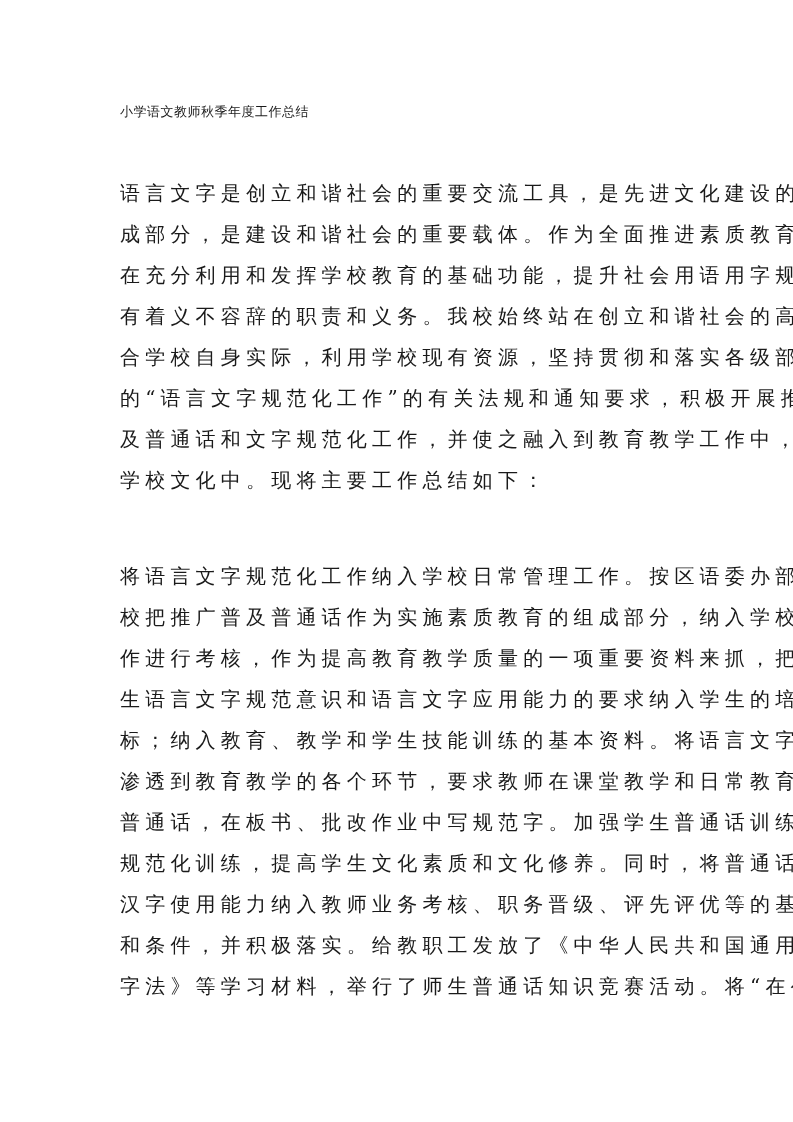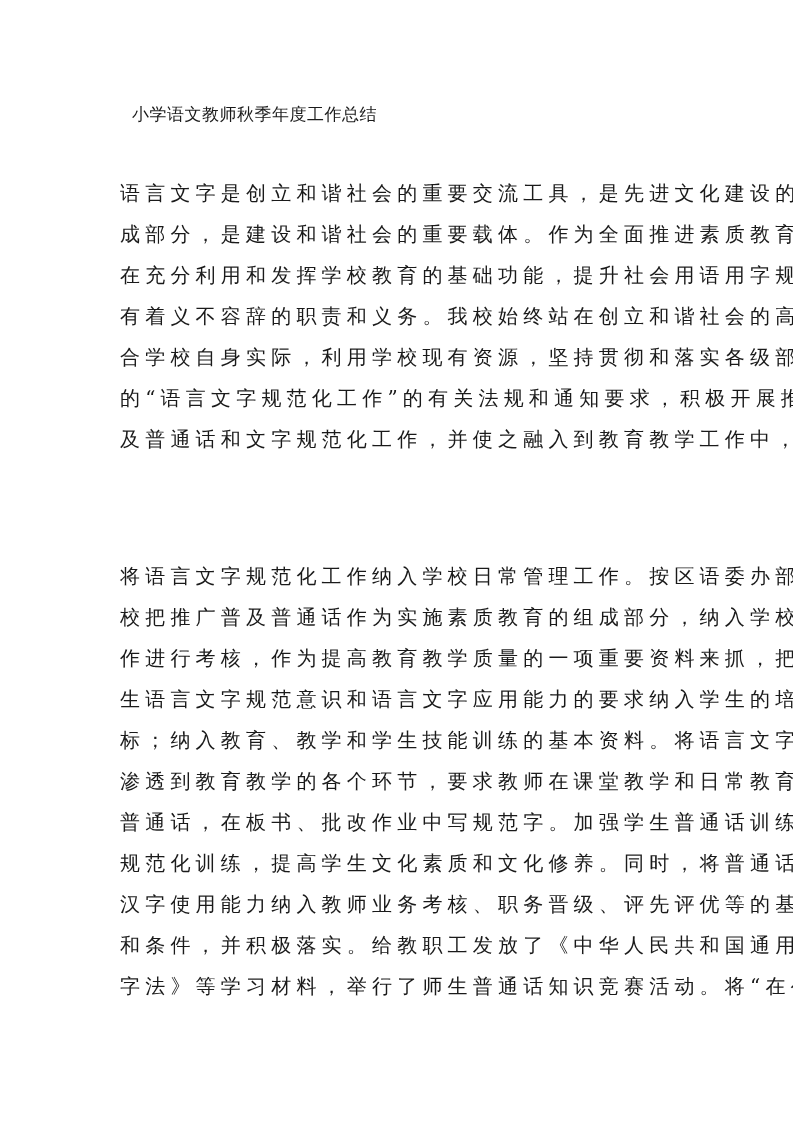--- a/index.html
+++ b/index.html
@@ -1,36 +1,37 @@
 <!DOCTYPE html>
 <html><head>
   <meta charset="utf-8">
   <style>
     html, body { margin: 0; padding: 0; background: #ffffff; }
     body { width: 793px; height: 1122px; position: relative; overflow: hidden;
       font-family: "DejaVu Serif", "Liberation Serif", serif; color: #1a1a1a; }
     .page { position: absolute; left: 120px; top: 0; width: 560px; }
-    .title { position: absolute; top: 103px; left: 12px; font-size: 17px; letter-spacing: 0.5px; white-space: nowrap; }
+    .title { position: absolute; top: 103px; left: 0; font-size: 13px; letter-spacing: 0.5px; white-space: nowrap; }
     .para { position: absolute; left: 0; width: 560px; }
     .line { height: 41px; line-height: 41px; font-size: 20px; white-space: nowrap; letter-spacing: 5.2px; }
   </style>
 </head>
 <body>
 
 <div class="page">
   <div class="title">小学语文教师秋季年度工作总结</div>
 
   <div class="para" style="top:173px;">
     <div class="line">语言文字是创立和谐社会的重要交流工具，是先进文化建设的重要组</div>
     <div class="line">成部分，是建设和谐社会的重要载体。作为全面推进素质教育的学校，</div>
     <div class="line">在充分利用和发挥学校教育的基础功能，提升社会用语用字规范方面</div>
     <div class="line">有着义不容辞的职责和义务。我校始终站在创立和谐社会的高度，结</div>
     <div class="line">合学校自身实际，利用学校现有资源，坚持贯彻和落实各级部门下达</div>
     <div class="line">的“语言文字规范化工作”的有关法规和通知要求，积极开展推广普</div>
     <div class="line">及普通话和文字规范化工作，并使之融入到教育教学工作中，融入到</div>
+    <div class="line">学校文化中。现将主要工作总结如下：</div>
   </div>
 
   <div class="para" style="top:556px;">
     <div class="line">将语言文字规范化工作纳入学校日常管理工作。按区语委办部署，我</div>
     <div class="line">校把推广普及普通话作为实施素质教育的组成部分，纳入学校常规工</div>
     <div class="line">作进行考核，作为提高教育教学质量的一项重要资料来抓，把提高学</div>
     <div class="line">生语言文字规范意识和语言文字应用能力的要求纳入学生的培养目</div>
     <div class="line">标；纳入教育、教学和学生技能训练的基本资料。将语言文字规范化</div>
     <div class="line">渗透到教育教学的各个环节，要求教师在课堂教学和日常教育中使用</div>
     <div class="line">普通话，在板书、批改作业中写规范字。加强学生普通话训练和书写</div>

